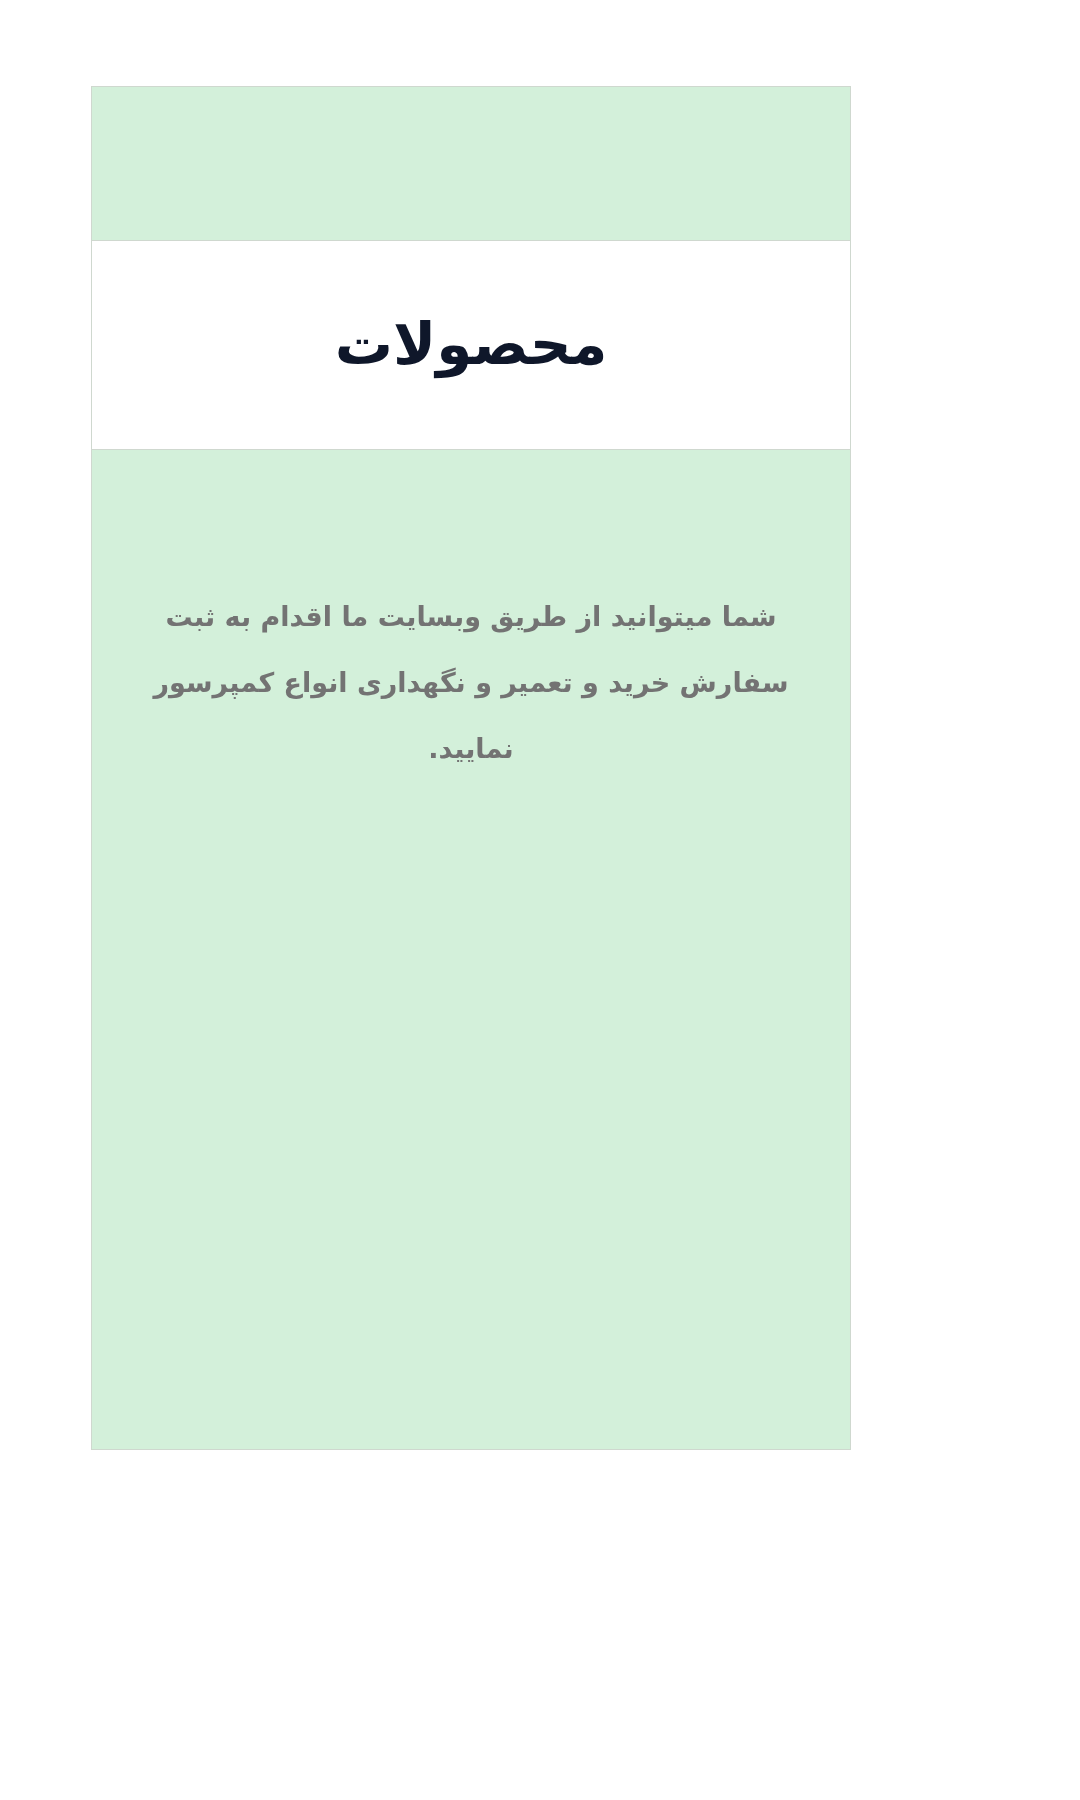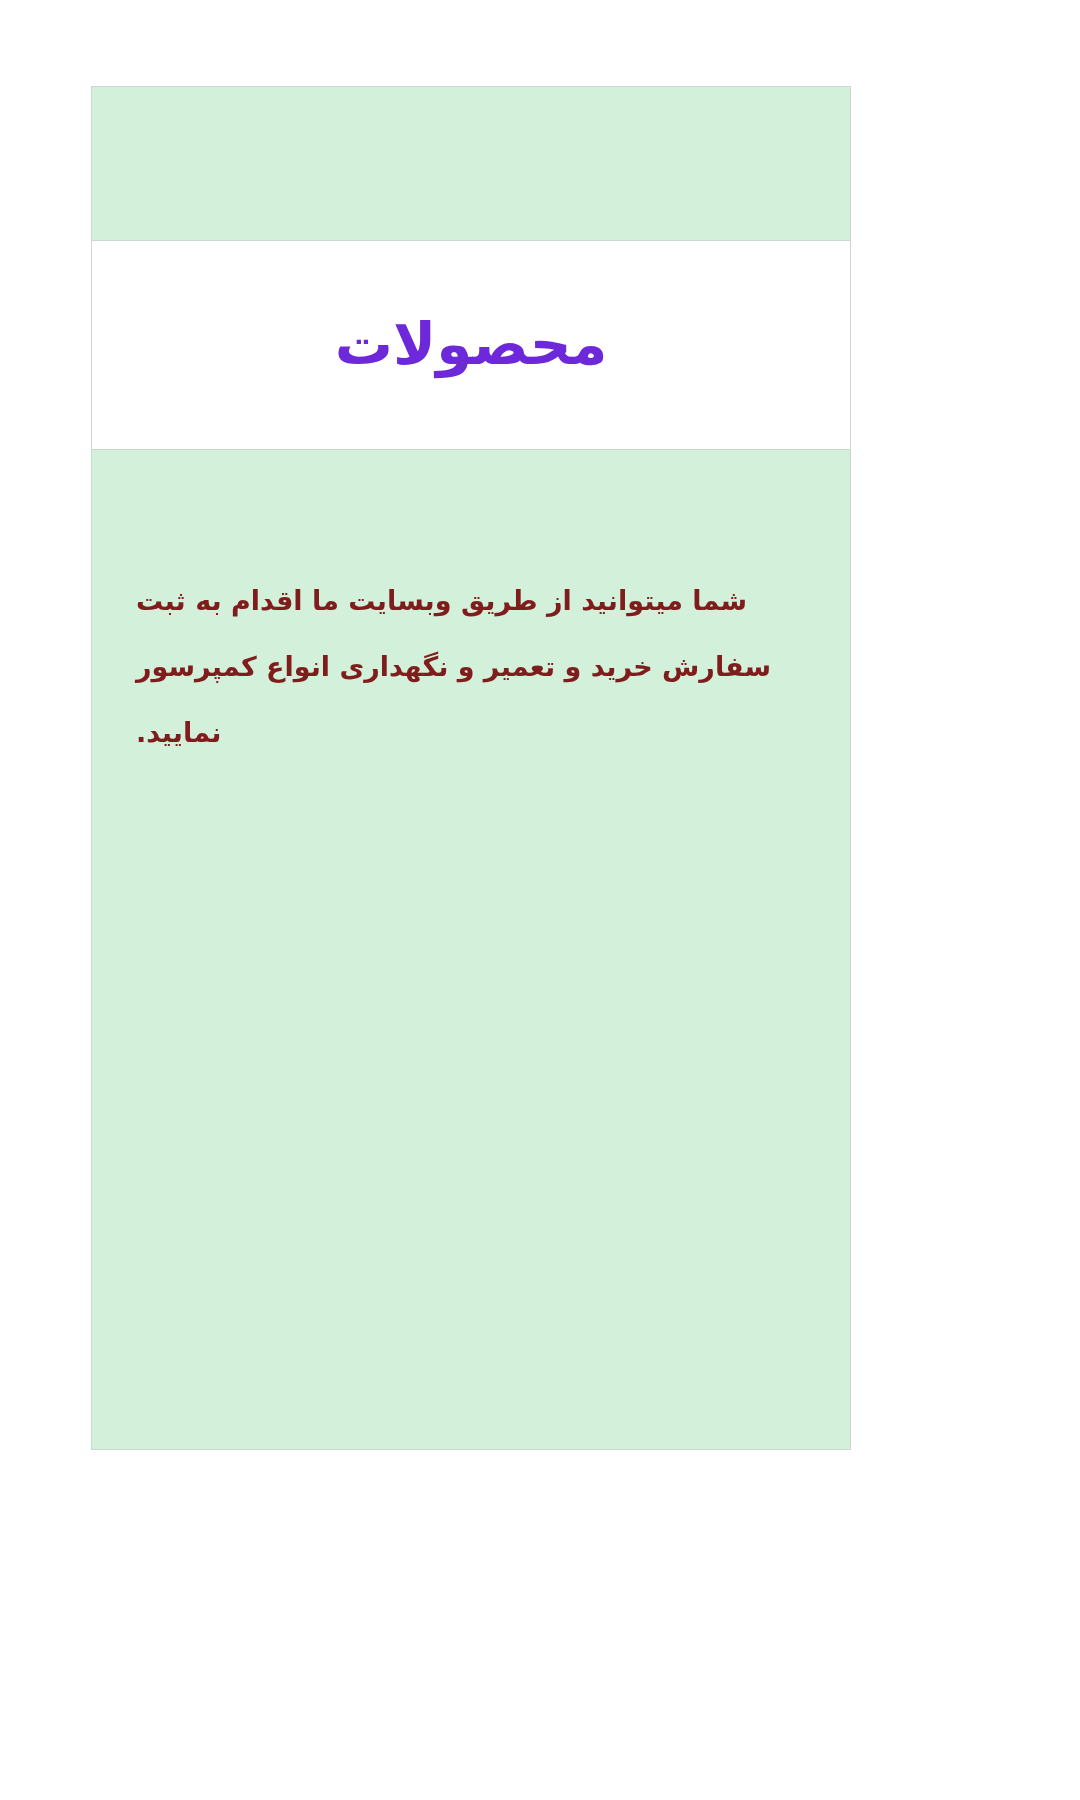--- a/index.html
+++ b/index.html
@@ -46,40 +46,40 @@
     box-sizing: border-box;
     display: flex;
     align-items: center;
     justify-content: center;
   }
 
   .title-band h1 {
     margin: 0;
     font-size: 58px;
     font-weight: bold;
-    color: #6d28d9;
+    color: #0f172a;
     line-height: 1.1;
     text-align: center;
     direction: rtl;
     font-family: "DejaVu Sans", "Liberation Sans", sans-serif;
   }
 
   .body-band {
     flex: 1 1 auto;
     background: #d3f0da;
     padding: 118px 44px 0 44px;
     box-sizing: border-box;
   }
 
   .body-text {
-    margin: 0;
+    margin: 16px;
     font-size: 27px;
     line-height: 2.45;
-    color: #7f1d1d;
-    text-align: left;
+    color: #737373;
+    text-align: center;
     direction: rtl;
     font-weight: 600;
     font-family: "DejaVu Sans", "Liberation Sans", sans-serif;
   }
 </style>
 </head>
 <body>
 
 <div id="page">
 

